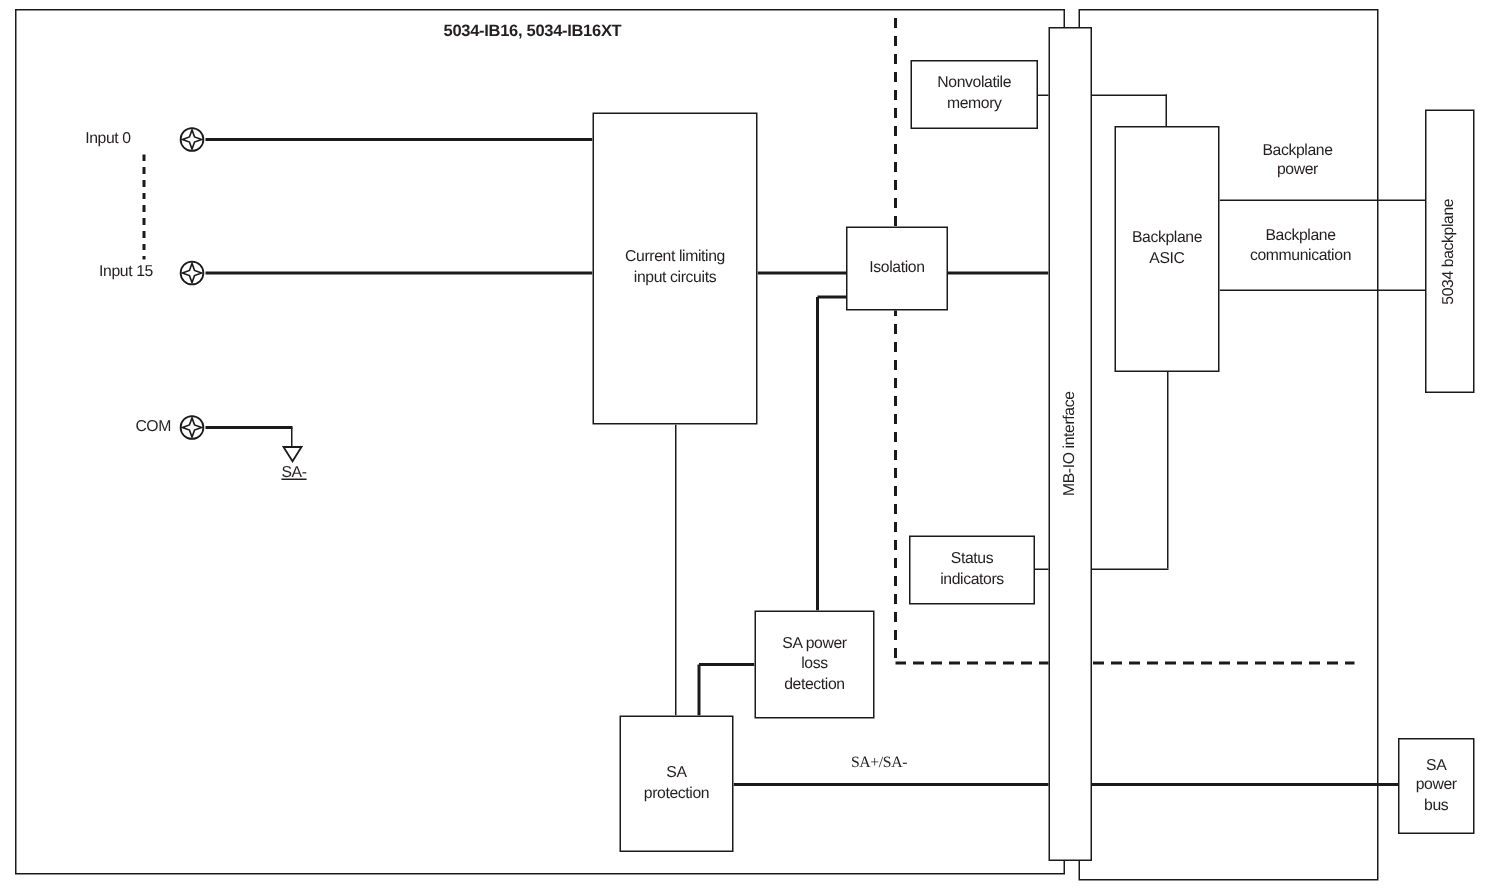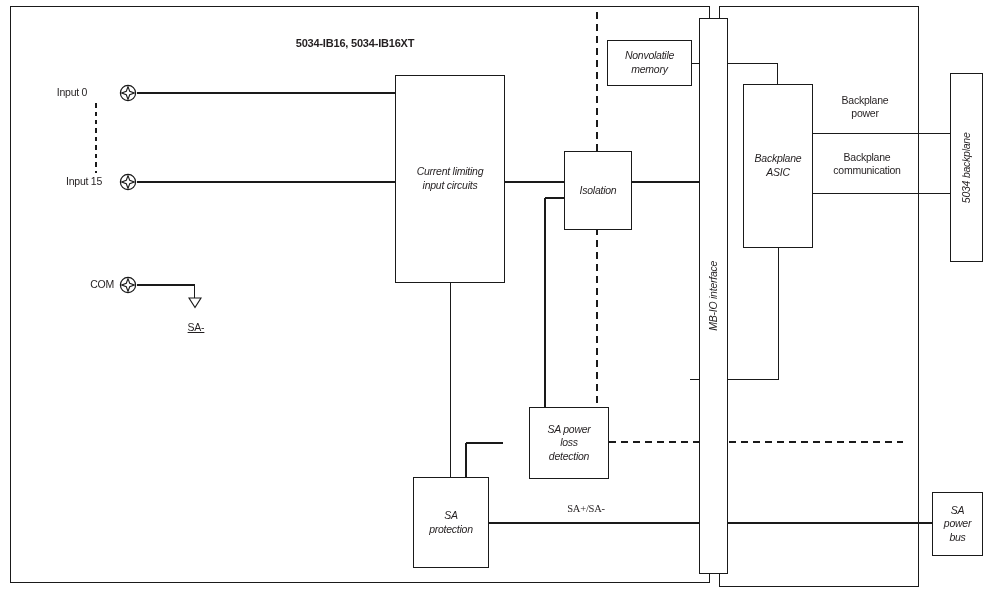--- a/index.html
+++ b/index.html
@@ -5,21 +5,21 @@
   html,body{margin:0;padding:0;background:#ffffff;}
   #canvas{
     position:relative; width:1000px; height:592px; background:#ffffff;
     font-family:"Liberation Sans", sans-serif; color:#231f20;
     letter-spacing:-0.25px; overflow:hidden;
   }
   .outer{position:absolute; border:1.8px solid #1a1a1a; box-sizing:border-box; z-index:0;}
   .box{
     position:absolute; border:1.4px solid #1a1a1a; background:#ffffff; box-sizing:border-box;
     display:flex; align-items:center; justify-content:center; text-align:center;
-    font-size:10.5px; line-height:1.3; white-space:pre-line; z-index:2;font-style:italic;
+    font-size:10.5px; line-height:1.3; white-space:pre-line; z-index:2;
   }
   .vert-text{transform:rotate(-90deg); white-space:nowrap; display:block;}
   .hline{position:absolute; height:1.4px; background:#1a1a1a; z-index:1;}
   .vline{position:absolute; width:1.4px; background:#1a1a1a; z-index:1;}
   .hdash{position:absolute; height:1.4px; z-index:1;
     background:repeating-linear-gradient(to right,#1a1a1a 0 7px,transparent 7px 12px);}
   .vdash{position:absolute; width:1.4px; z-index:1;
     background:repeating-linear-gradient(to bottom,#1a1a1a 0 7px,transparent 7px 12px);}
   .vdash-sm{position:absolute; width:1.6px; z-index:1;
     background:repeating-linear-gradient(to bottom,#1a1a1a 0 4.5px,transparent 4.5px 8.5px);}
@@ -29,21 +29,21 @@
   .icon{position:absolute; z-index:3; line-height:0;}
 </style>
 </head>
 <body>
 
 <div id="canvas">
 
   <div class="outer" style="left:10px;top:6px;width:700px;height:577px;"></div>
   <div class="outer" style="left:719px;top:6px;width:200px;height:581px;"></div>
 
-  <div class="title" style="left:210px;top:15px;width:290px;margin-top:22px;">5034-IB16, 5034-IB16XT</div>
+  <div class="title" style="left:210px;top:15px;width:290px;">5034-IB16, 5034-IB16XT</div>
 
   <div class="vdash-sm" style="left:95.3px;top:103px;height:70px;"></div>
   <div class="vdash" style="left:596.3px;top:12px;height:430px;"></div>
   <div class="hdash" style="left:597px;top:441.3px;width:306px;"></div>
 
   <div class="hline" style="left:137px;top:92.3px;width:258px;"></div>
   <div class="hline" style="left:137px;top:181.3px;width:258px;"></div>
   <div class="hline" style="left:137px;top:284.3px;width:58px;"></div>
   <div class="vline" style="left:194px;top:285px;height:13px;"></div>
   <div class="hline" style="left:505px;top:181.3px;width:59px;"></div>
@@ -82,50 +82,54 @@
 
   <div class="icon" style="left:188px;top:297px;">
     <svg width="14" height="12" viewBox="0 0 14 12">
         <polygon points="1,1 13,1 7,10.5" fill="#ffffff" stroke="#1a1a1a" stroke-width="1.2"></polygon>
       </svg>
   </div>
 
   <div class="lbl r" style="left:30px;top:86px;width:84px;text-align:center;">Input 0</div>
   <div class="lbl r" style="left:18px;top:175px;width:84px;">Input 15</div>
   <div class="lbl r" style="left:30px;top:278px;width:84px;">COM</div>
-  <div class="lbl c" style="left:168px;top:321px;width:56px;text-decoration:underline;">SA-</div>
+  <div class="lbl c" style="left:168px;top:309px;width:56px;text-decoration:underline;">SA-</div>
 
   <div class="lbl c" style="left:815px;top:94px;width:100px;">Backplane
 power</div>
   <div class="lbl c" style="left:806px;top:151px;width:122px;">Backplane
 communication</div>
   <div class="lbl c" style="left:536px;top:502px;width:100px;font-family:Liberation Serif, serif;">SA+/SA-</div>
 
   <div class="box" style="left:395px;top:75px;width:110px;height:208px;align-items:center;">
     <span>Current limiting
 input circuits</span>
   </div>
-  <div class="box" style="left:564px;top:151px;width:68px;height:79px;">
+  <div class="box" style="left:564px;top:151px;width:68px;height:56px;">
     <span>Isolation</span>
   </div>
   <div class="box" style="left:607px;top:40px;width:85px;height:46px;">
     <span>Nonvolatile
 memory</span>
+  </div>
+  <div class="box" style="left:606px;top:357px;width:84px;height:46px;">
+    <span>Status
+indicators</span>
   </div>
   <div class="box" style="left:699px;top:18px;width:29px;height:556px;">
     <span class="vert-text">MB-IO interface</span>
   </div>
   <div class="box" style="left:743px;top:84px;width:70px;height:164px;">
     <span>Backplane
 ASIC</span>
   </div>
   <div class="box" style="left:950px;top:73px;width:33px;height:189px;">
     <span class="vert-text">5034 backplane</span>
   </div>
-  <div class="box" style="left:529px;top:407px;width:80px;height:72px;">
+  <div class="box" style="left:503px;top:407px;width:80px;height:72px;">
     <span>SA power
 loss
 detection</span>
   </div>
   <div class="box" style="left:413px;top:477px;width:76px;height:91px;">
     <span>SA
 protection</span>
   </div>
   <div class="box" style="left:932px;top:492px;width:51px;height:64px;">
     <span>SA

